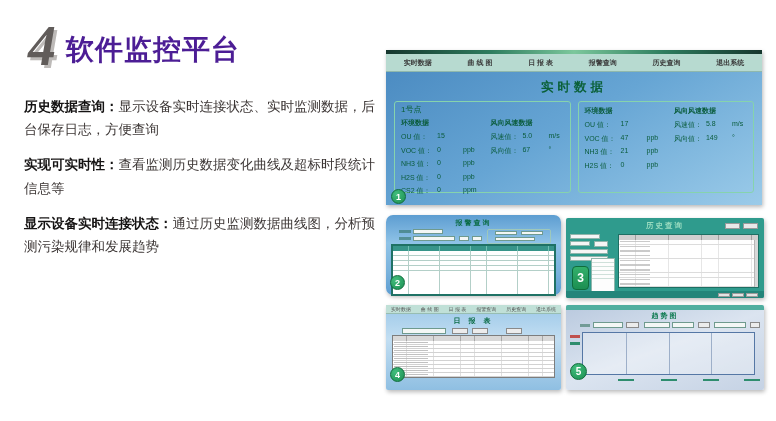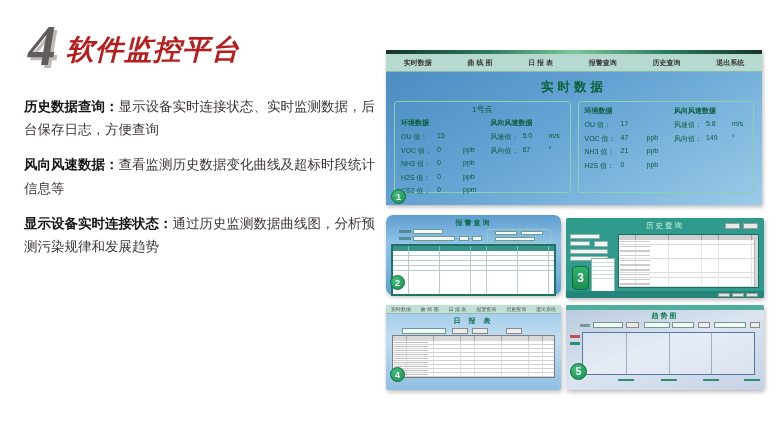--- a/index.html
+++ b/index.html
@@ -3,21 +3,21 @@
 <meta charset="utf-8">
 <style>
   html,body{margin:0;padding:0;background:#fff;}
   .slide{position:relative;width:776px;height:421px;background:#ffffff;overflow:hidden;
          font-family:"Liberation Sans","DejaVu Sans",sans-serif;}
 
   
   .headline{position:absolute;left:28px;top:20px;display:flex;align-items:flex-end;}
   .num4{font-size:56px;line-height:0.95;font-weight:bold;font-style:italic;
         color:#615c5a;text-shadow:3px 3px 0 #bdbab8;font-family:"Liberation Serif","DejaVu Serif",serif;}
-  .headline-title{font-size:28px;font-weight:bold;color:#b91c1c;margin-left:10px;margin-bottom:4px;letter-spacing:1px;font-style:italic;}
+  .headline-title{font-size:28px;font-weight:bold;color:#4c1d95;margin-left:10px;margin-bottom:4px;letter-spacing:1px;}
 
   
   .features{position:absolute;left:24px;top:95px;width:364px;}
   .para{font-size:13.5px;line-height:1.72;color:#3c3635;margin-bottom:12px;}
   .para b{color:#151313;}
 
   
   .win{position:absolute;box-shadow:1px 2px 4px rgba(0,0,0,.28);}
   .badge{position:absolute;width:13px;height:13px;border-radius:50%;
          background:radial-gradient(circle at 35% 30%,#41bd7d,#1c8f52);
@@ -32,21 +32,21 @@
   .w1-topstrip{height:4px;background:linear-gradient(90deg,#16362e,#2e7d5f 28%,#7cc79c 50%,#2e7d5f 74%,#16362e);}
   .w1-menu{height:17px;background:#b7dad0;border-bottom:1px solid #8fb8ac;
            display:flex;align-items:center;justify-content:space-around;
            font-size:7px;font-weight:bold;color:#3a3a3a;}
   .w1-menu span{cursor:default;}
   .w1-body{position:relative;height:133px;
            background:linear-gradient(150deg,#4c8cc2 0%,#66a5d4 45%,#9bcbe9 100%);}
   .w1-title{text-align:center;font-size:12.5px;font-weight:bold;color:#0a6038;letter-spacing:4px;padding-top:7px;}
   .panels{display:flex;gap:7px;margin:5px 8px 0;}
   .panel{flex:1;border:1px solid #86d3ad;border-radius:3px;height:92px;padding:2px 6px;box-sizing:border-box;}
-  .panel-name{text-align:center;font-size:8px;color:#0a6038;margin-bottom:1px;}
+  .panel-name{font-size:8px;color:#0a6038;margin-bottom:1px;}
   .panel-cols{display:flex;}
   .col-env{width:55%;}
   .col-wind{width:45%;}
   .group-label{font-size:7px;font-weight:bold;color:#0a5c3c;margin:2px 0 4px;}
   .drow{display:flex;font-size:7px;color:#0a5c3c;margin-bottom:3.5px;}
   .dlabel{width:36px;}
   .dval{width:26px;}
   .dunit{flex:1;}
   .wind .dlabel{width:32px;}
 
@@ -129,21 +129,21 @@
   <div class="headline">
     <div class="num4">4</div>
     <div class="headline-title">软件监控平台</div>
   </div>
 
   <div class="features">
     <div class="para">
       <b>历史数据查询：</b><span>显示设备实时连接状态、实时监测数据，后台保存日志，方便查询</span>
     </div>
     <div class="para">
-      <b>风向风速数据：</b><span>查看监测历史数据变化曲线及超标时段统计信息等</span>
+      <b>实现可实时性：</b><span>查看监测历史数据变化曲线及超标时段统计信息等</span>
     </div>
     <div class="para">
       <b>显示设备实时连接状态：</b><span>通过历史监测数据曲线图，分析预测污染规律和发展趋势</span>
     </div>
   </div>
 
   <div class="win w1">
     <div class="w1-topstrip"></div>
     <div class="w1-menu">
       <span>实时数据</span>

